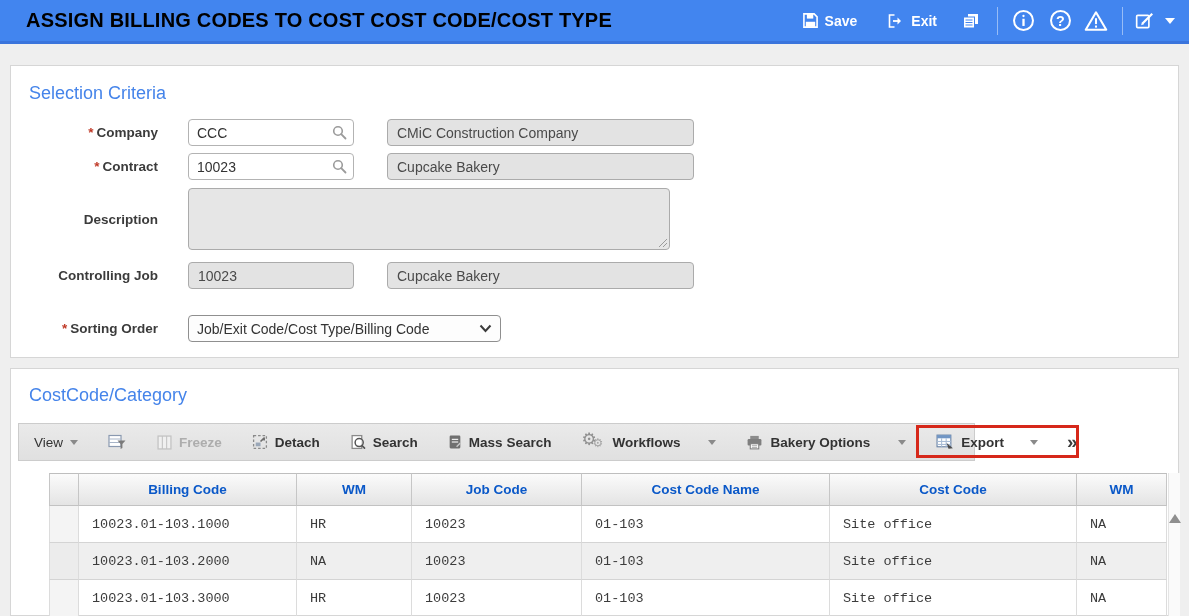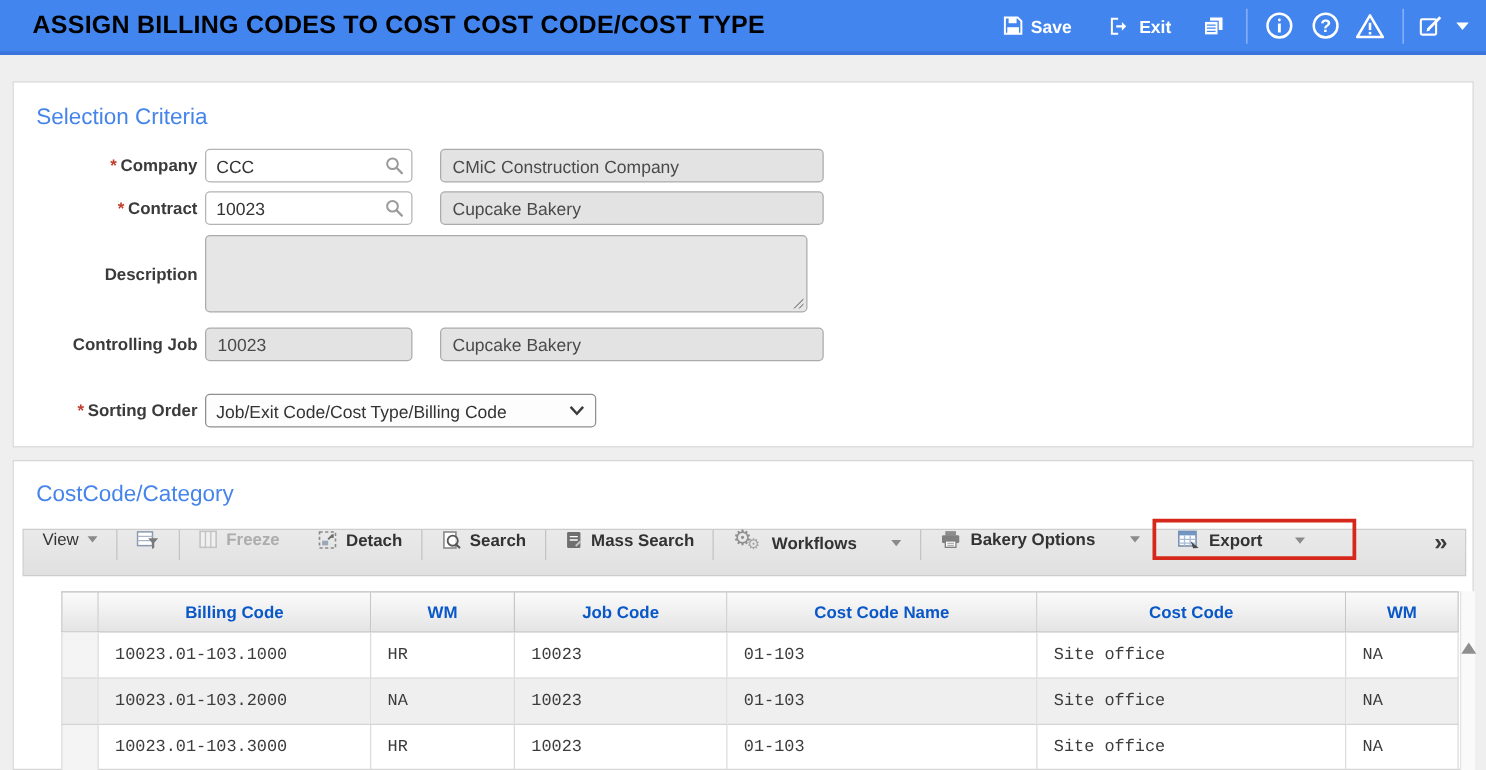--- a/index.html
+++ b/index.html
@@ -19,44 +19,44 @@
   .vsep-w { width:1px; height:28px; background:rgba(255,255,255,.45); }
   .caret-w { width:0; height:0; border-left:5px solid transparent; border-right:5px solid transparent; border-top:6px solid #fff; }
 
   
   .panel { position:absolute; background:#fff; border:1px solid #D6D6D6; }
   #panel-criteria { left:10px; top:65px; width:1169px; height:293px; }
   #panel-grid { left:10px; top:368px; width:1169px; height:248px; overflow:visible; }
   .section-heading { position:absolute; left:18px; color:#4584EA; font-size:18px; }
 
   
-  .frow { position:absolute; display:flex; align-items:center; }
+  .frow { position:absolute; display:flex; align-items:center;gap:24px; }
   .flabel { width:148px; text-align:right; font-size:13.5px; font-weight:bold; color:#3B3B3B; padding-right:6px; white-space:nowrap; }
   .req { color:#C03A28; margin-right:3px; font-weight:bold; }
   .tinput { position:relative; }
   .tinput input { width:166px; height:27px; border:1px solid #B3B3B3; border-radius:4px;
     font-family:inherit; font-size:14px; color:#333; padding:0 26px 0 8px; background:#fff; }
   .lookup-icon { position:absolute; right:7px; top:6px; }
   .ro-field { height:27px; background:#E3E3E3; border:1px solid #ABABAB; border-radius:4px;
     font-size:14px; color:#4A4A4A; display:flex; align-items:center; padding:0 9px; }
-  .ro-sm { width:166px; } .ro-lg { width:307px; margin-left:22px; }
+  .ro-sm { width:166px; } .ro-lg { width:307px; margin-left:9px; }
   .desc-area { position:relative; width:482px; height:62px; background:#E6E6E6;
     border:1px solid #ABABAB; border-radius:4px; }
   .desc-area textarea { width:100%; height:100%; background:transparent; border:none; resize:none;
     font-family:inherit; font-size:14px; padding:4px 8px; }
   .resize-grip { position:absolute; right:2px; bottom:2px; width:10px; height:10px;
     background:repeating-linear-gradient(135deg, transparent 0 2px, #9A9A9A 2px 3px);
     clip-path:polygon(100% 0,100% 100%,0 100%); }
   .selectbox { width:313px; height:27px; border:1px solid #8F8F8F; border-radius:4px; background:#FDFDFD;
     display:flex; align-items:center; justify-content:space-between; padding:0 8px; font-size:14px; color:#333; cursor:pointer; }
 
   
-  .toolbar { position:absolute; left:7px; top:54px; width:1155px; height:38px;
+  .toolbar { position:absolute; left:7px; top:54px; width:957px; height:38px;
     background:linear-gradient(#EAEAEA,#E0E0E0); border:1px solid #CCCCCC;
-    display:flex; align-items:flex-start; font-size:13.5px; color:#333; }
+    display:flex; align-items:center; font-size:13.5px; color:#333; }
   .titem { display:flex; align-items:center; gap:7px; padding:0 15px; font-weight:bold; cursor:pointer; white-space:nowrap; }
   .titem.plain { font-weight:normal; }
   .titem.disabled { color:#ADADAD; cursor:default; }
   .tsep { width:1px; height:24px; background:#C4C4C4; }
   .caret-g { width:0; height:0; border-left:4.5px solid transparent; border-right:4.5px solid transparent; border-top:5.5px solid #8A8A8A; }
   .tspacer { flex:1; }
   .overflow-glyph { font-size:19px; font-weight:bold; color:#3C3C3C; padding:0 14px; cursor:pointer; }
   .export-wrap { position:relative; }
   .red-callout { position:absolute; left:-5px; top:-9px; bottom:-8px; right:-26px;
     border:3px solid #D6281A; pointer-events:none; z-index:6; }

